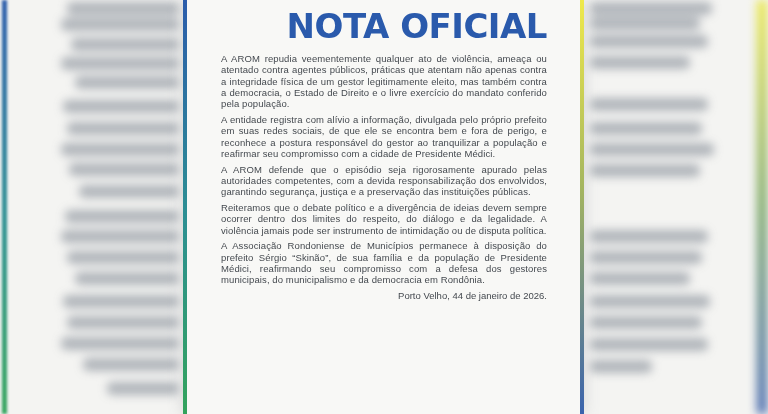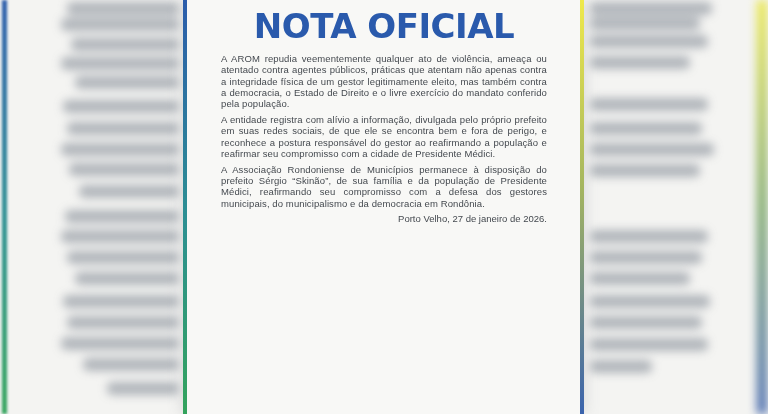--- a/index.html
+++ b/index.html
@@ -55,21 +55,21 @@
     box-sizing: border-box;
     overflow: hidden;
   }
   .note-title {
     margin: 0 0 7px 0;
     font-family: "DejaVu Sans", sans-serif;
     font-weight: bold;
     font-size: 34px;
     line-height: 40px;
     letter-spacing: -0.5px;
-    text-align: center;
+    text-align: right;
     color: #2a5aac;
   }
   .note-body p {
     margin: 0 0 4.5px 0;
     font-size: 9.5px;
     line-height: 11.3px;
     text-align: justify;
     text-justify: inter-word;
     color: #44494f;
     letter-spacing: 0.1px;
@@ -137,21 +137,23 @@
         <div class="bar" style="top: 360px; width: 62px;"></div>
       </div>
   </div>
 
   <div class="card">
     <div class="border-strip left"></div>
     <div class="content">
       <h1 class="note-title">NOTA OFICIAL</h1>
       <div class="note-body" id="note-body">
           <p>A AROM repudia veementemente qualquer ato de violência, ameaça ou atentado contra agentes públicos, práticas que atentam não apenas contra a integridade física de um gestor legitimamente eleito, mas também contra a democracia, o Estado de Direito e o livre exercício do mandato conferido pela população.</p>
-          <p>A entidade registra com alívio a informação, divulgada pelo próprio prefeito em suas redes sociais, de que ele se encontra bem e fora de perigo, e reconhece a postura responsável do gestor ao reafirmando a população e reafirmar seu compromisso com a cidade de Presidente Médici.</p>
+          <p>A entidade registra com alívio a informação, divulgada pelo próprio prefeito em suas redes sociais, de que ele se encontra bem e fora de perigo, e reconhece a postura responsável do gestor ao tranquilizar a população e reafirmar seu compromisso com a cidade de Presidente Médici.</p>
+          <p>A AROM defende que o episódio seja rigorosamente apurado pelas autoridades competentes, com a devida responsabilização dos envolvidos, garantindo segurança, justiça e a preservação das instituições públicas.</p>
+          <p>Reiteramos que o debate político e a divergência de ideias devem sempre ocorrer dentro dos limites do respeito, do diálogo e da legalidade. A violência jamais pode ser instrumento de intimidação ou de disputa política.</p>
           <p>A Associação Rondoniense de Municípios permanece à disposição do prefeito Sérgio “Skinão”, de sua família e da população de Presidente Médici, reafirmando seu compromisso com a defesa dos gestores municipais, do municipalismo e da democracia em Rondônia.</p>
         </div>
-      <p class="dateline">Porto Velho, 27 de janeiro de 2026.</p>
+      <p class="dateline">Porto Velho, 44 de janeiro de 2026.</p>
     </div>
     <div class="border-strip right"></div>
   </div>
 
 </div>
 
 </body></html>

